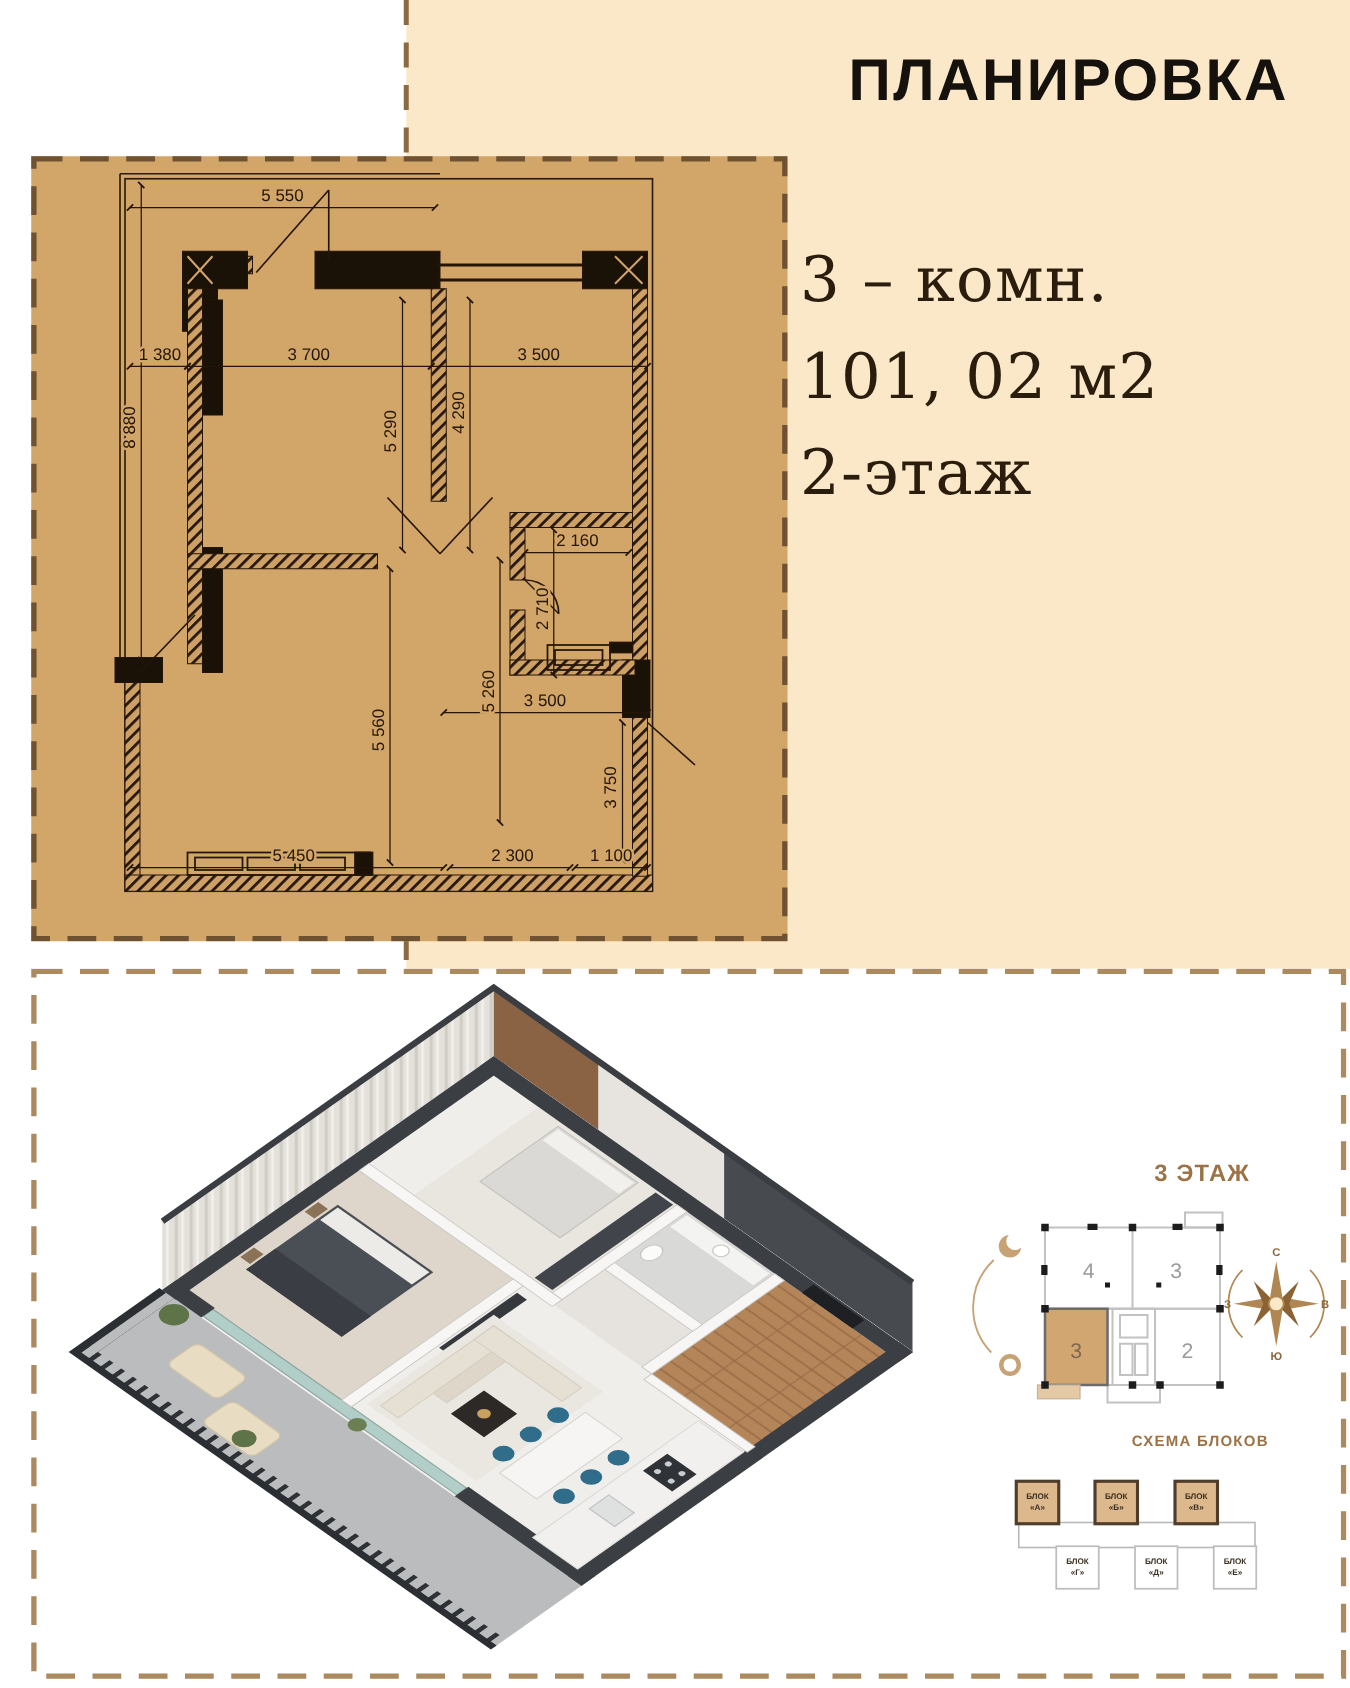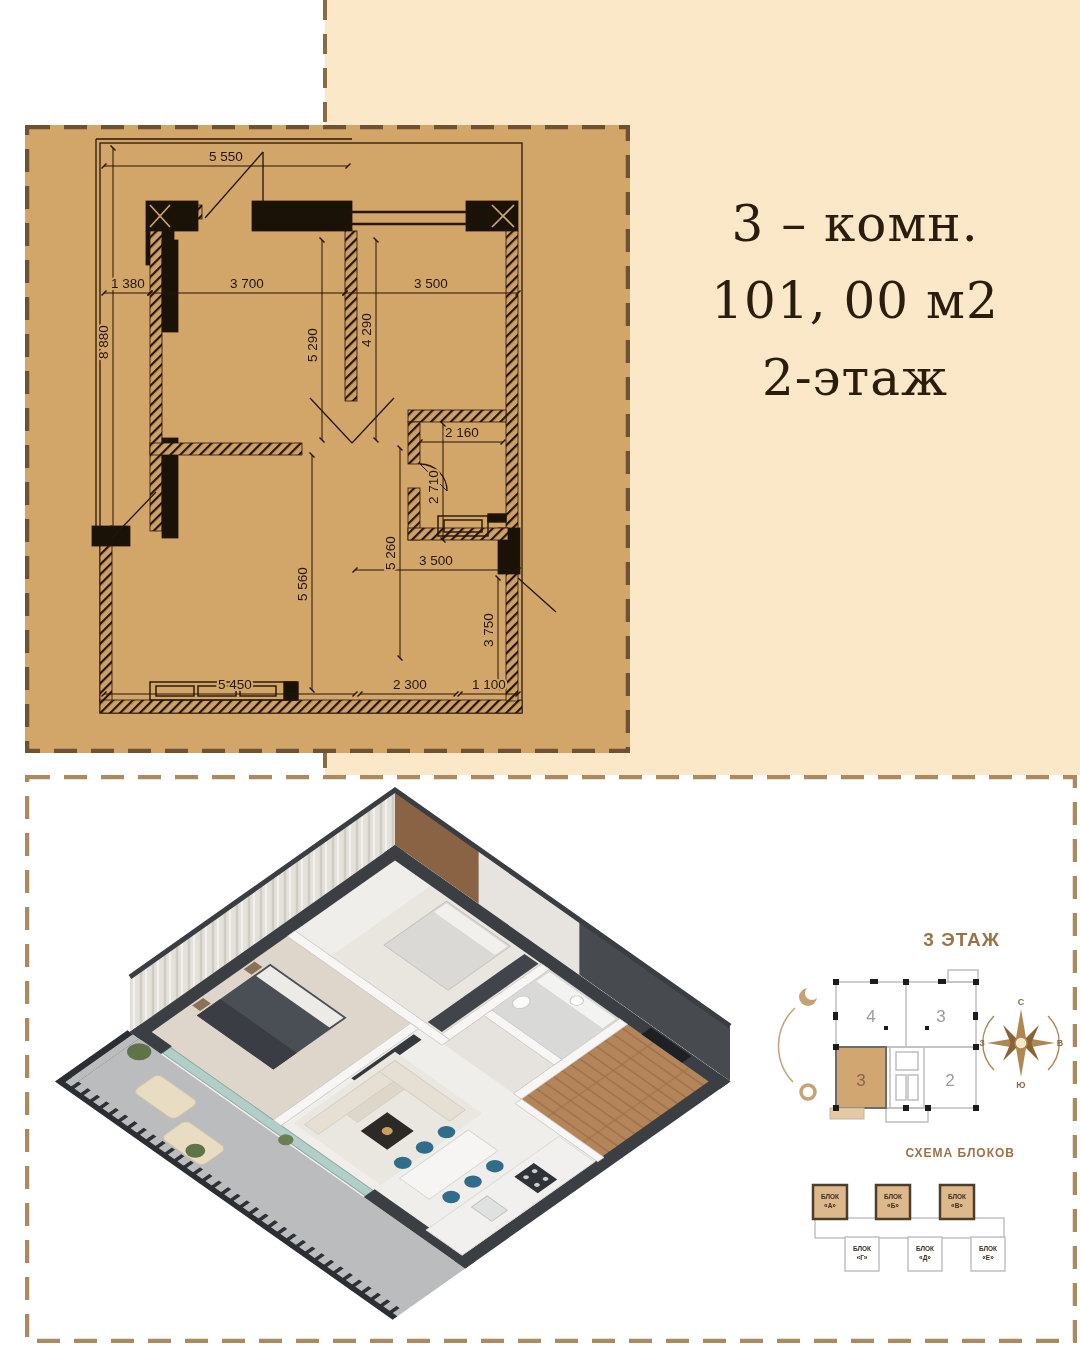--- a/index.html
+++ b/index.html
@@ -2,21 +2,21 @@
 <html><head>
 <meta charset="utf-8">
 <style>
   html,body{margin:0;padding:0;background:#ffffff;}
   #page{position:relative;width:1080px;height:1350px;background:#ffffff;overflow:hidden;
         font-family:"Liberation Sans",sans-serif;}
   .abs{position:absolute;}
   #cream-panel{left:325px;top:0;width:755px;height:775px;background:#fbe8c8;}
   #main-title{left:645px;top:36px;width:420px;text-align:center;
       font-size:47px;font-weight:700;letter-spacing:2px;color:#15110c;}
-  #apt-info{left:640px;top:186px;width:430px;text-align:center;
+  #apt-info{left:640px;top:186px;width:430px;text-align:left;
       font-family:"DejaVu Serif",serif;font-size:50px;line-height:77px;
       color:#2a1d0d;letter-spacing:1px;}
   #tan-box{left:25px;top:125px;width:605px;height:628px;background:#d2a569;}
   #bottom-box{left:25px;top:775px;width:1052px;height:568px;background:#ffffff;}
   .scheme-h{color:#9c7347;font-weight:700;text-align:right;letter-spacing:1px;}
   #floor-scheme-title{left:800px;top:929px;width:200px;font-size:19px;}
   #block-scheme-title{left:790px;top:1146px;width:225px;font-size:12px;}
   svg text{font-family:"Liberation Sans",sans-serif;}
   .dim{font-size:13.5px;fill:#241507;paint-order:stroke;stroke:#d2a569;stroke-width:4px;}
   .unit-num{font-size:17px;fill:#9b9b9b;}
@@ -26,24 +26,25 @@
 <body>
 
 <div id="page">
 
   <div id="cream-panel" class="abs"></div>
 
   <svg class="abs" style="left:321px;top:0;width:8px;height:775px">
     <line x1="4" y1="0" x2="4" y2="775" stroke="#8a6a42" stroke-width="4" stroke-dasharray="20 14"></line>
   </svg>
 
+  <div id="main-title" class="abs">ПЛАНИРОВКА</div>
 
   <div id="apt-info" class="abs">
     <div>3 – комн.</div>
-    <div>101, 00 м2</div>
+    <div>101, 02 м2</div>
     <div>2-этаж</div>
   </div>
 
   <div id="tan-box" class="abs"></div>
   <svg class="abs" style="left:25px;top:125px;width:605px;height:628px" viewBox="25 125 605 628">
     <defs>
       <pattern id="hatch" width="7" height="7" patternUnits="userSpaceOnUse" patternTransform="rotate(45)">
         <rect width="7" height="7" fill="#cda065"></rect>
         <line x1="1" y1="0" x2="1" y2="7" stroke="#241507" stroke-width="2.4"></line>
       </pattern>

